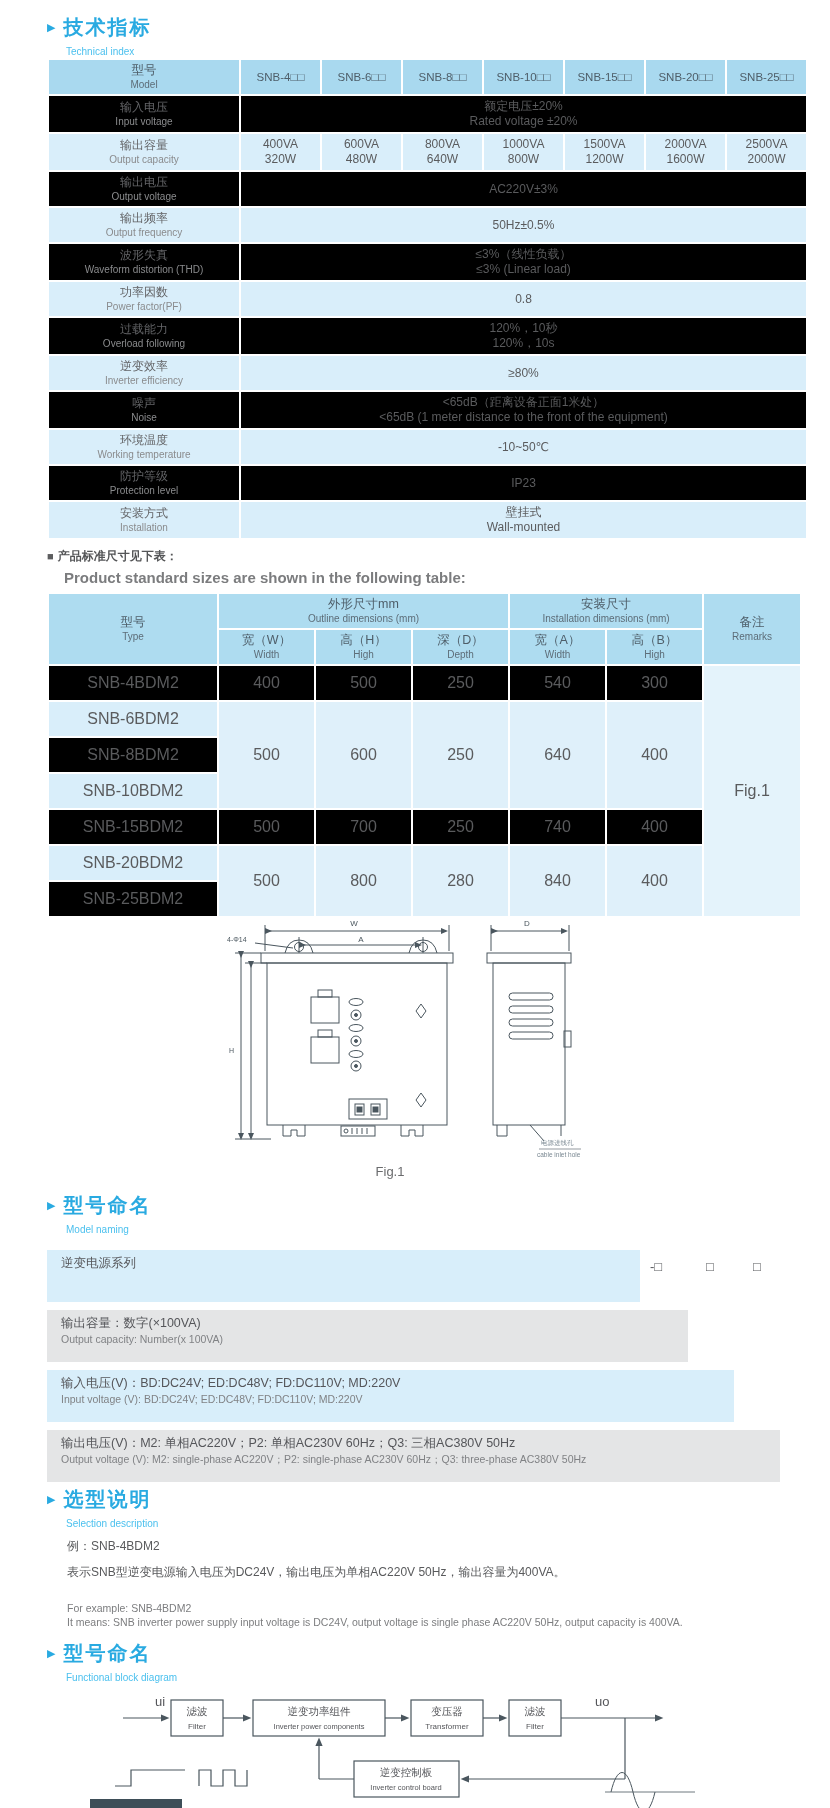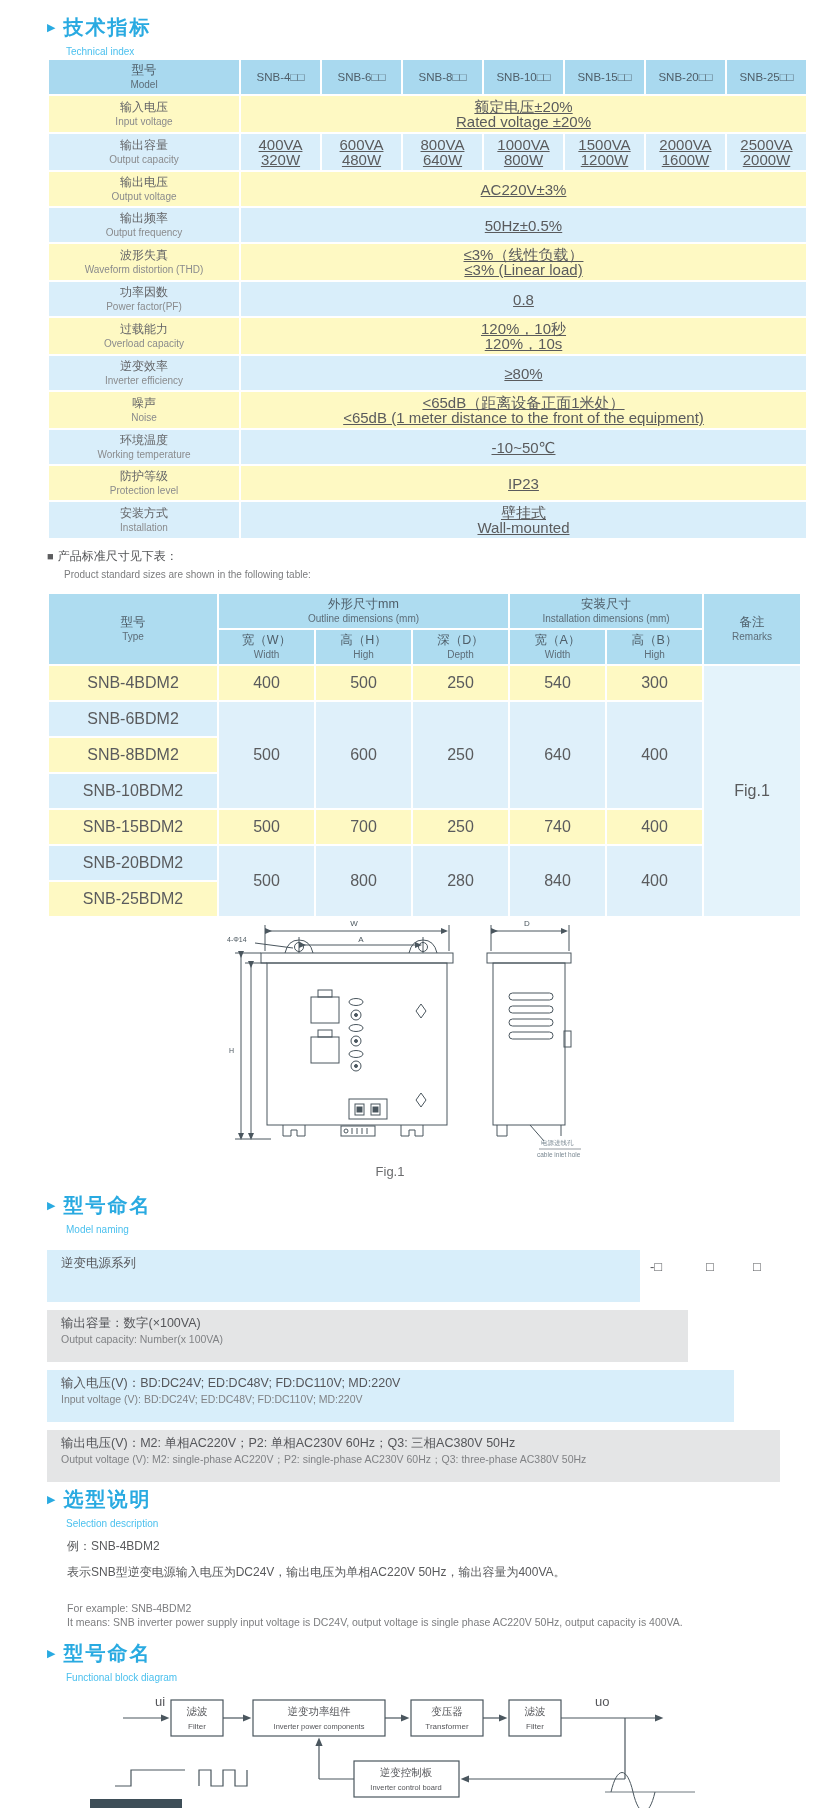--- a/index.html
+++ b/index.html
@@ -16,30 +16,30 @@
   table{position:absolute;left:47px;width:743px;border-collapse:separate;border-spacing:2px;table-layout:fixed;}
   .spec{top:58px;} .dims{top:592px;}
   th,td{text-align:center;vertical-align:middle;padding:3px 2px;font-weight:normal;}
   .zh{font-size:12px;color:#636467;line-height:15px;}
   .en{font-size:10px;color:#8a8b8d;line-height:13px;}
   .label-head .zh,.dhead .zh{color:#4e5e69;font-size:12.5px;}
   .label-head .en,.dhead .en{color:#5d6d78;}
   .label-head,.model-head{background:#a9d9ef;}
   .model-head{font-size:11.5px;color:#4e5e69;}
   .dhead{background:#aedcf0;}
-  .ra td{background:#fef9c3;} .rb td{background:#d9eefa;}
-  .spec .val .ln{font-size:15px;color:#5a5b5d;line-height:15px;text-decoration:underline;}
+  .ra td{background:#000000;} .rb td{background:#d9eefa;}
+  .spec .val .ln{font-size:12px;color:#5a5b5d;line-height:15px;}
   .dims td{font-size:16px;color:#5a5b5d;padding:8px 2px;}
   .dims td.merged{background:#dff0fa;}
   .dims td.remarks{background:#e4f3fb;}
   
-  .size-note{position:absolute;left:47px;top:548px;}
+  .size-note{position:absolute;left:47px;top:548px;font-weight:bold;}
   .size-note .sq{color:#5c5d5f;font-size:11px;margin-right:4px;}
   .size-note .zh-line{font-size:12px;color:#545557;}
-  .size-note .en-line{font-size:10px;color:#7b7c7e;margin:4px 0 0 17px;}
+  .size-note .en-line{font-size:15px;color:#7b7c7e;margin:4px 0 0 17px;}
   
   .figure{position:absolute;left:225px;top:905px;}
   .figure text{fill:#4a565e;font-family:"Liberation Sans","DejaVu Sans",sans-serif;}
   .figure .cap{fill:#6a6b6d;}
   .figure .tiny{fill:#7a8892;}
   
   .naming-diagram{position:absolute;left:47px;top:1250px;width:743px;height:236px;}
   .naming-row{position:absolute;left:0;height:52px;box-sizing:border-box;padding:4px 0 0 14px;}
   .naming-row .zh{font-size:12.5px;color:#55565a;line-height:18px;}
   .naming-row .en{font-size:10.5px;color:#808285;line-height:15px;}
@@ -170,21 +170,21 @@
             <div class="zh">功率因数</div>
             <div class="en">Power factor(PF)</div>
           </td>
           <td class="val" colspan="7">
             <div class="ln">0.8</div>
           </td>
         </tr>
         <tr class="ra">
           <td class="label">
             <div class="zh">过载能力</div>
-            <div class="en">Overload capacity</div>
+            <div class="en">Overload following</div>
           </td>
           <td class="val" colspan="7">
             <div class="ln">120%，10秒</div>
             <div class="ln">120%，10s</div>
           </td>
         </tr>
         <tr class="rb">
           <td class="label">
             <div class="zh">逆变效率</div>
             <div class="en">Inverter efficiency</div>

